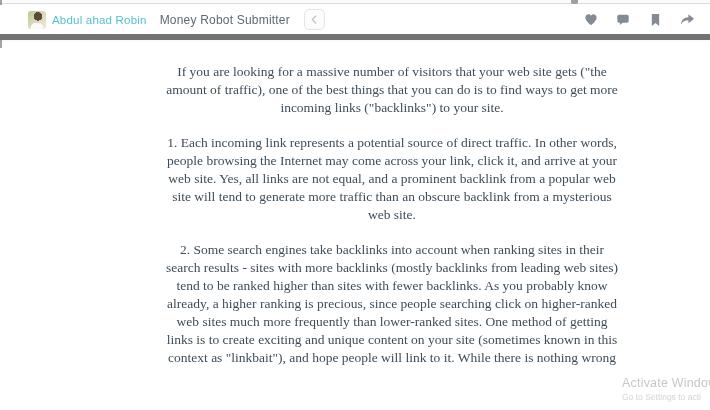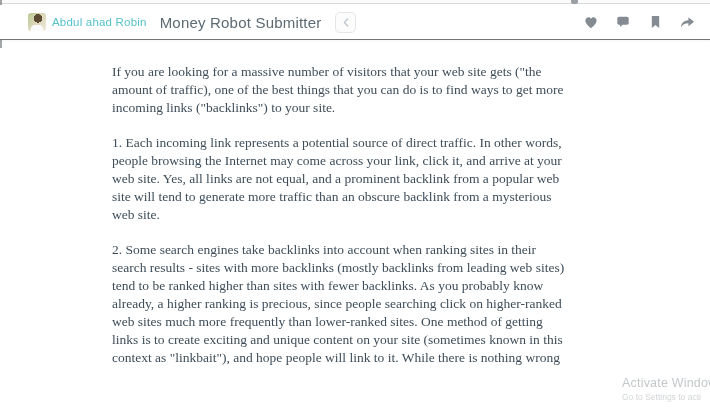--- a/index.html
+++ b/index.html
@@ -32,21 +32,21 @@
     position: absolute; left: 0; top: 0;
     width: 2px; height: 48px;
     background: #585c60;
     opacity: .55;
   }
   
   .topbar {
     position: absolute; top: 5px; left: 0; right: 0;
     height: 35px;
     background: #ffffff;
-    border-bottom: 1px solid #737373;
+    border-bottom: 6px solid #737373;
     box-shadow: 0 1px 2px rgba(40,50,60,.05);
     display: flex; align-items: center;
     padding: 0 16px 0 28px;
   }
   .author-group { display: flex; align-items: center; }
   .avatar {
     width: 18px; height: 18px;
     border-radius: 3px;
     background:
       radial-gradient(circle at 55% 30%, #5d4a33 0 26%, rgba(0,0,0,0) 27%),
@@ -58,21 +58,21 @@
   .author-name {
     margin-left: 6px;
     color: #54c2cc;
     font-size: 11.5px;
     letter-spacing: .2px;
     cursor: pointer;
   }
   .article-title {
     margin-left: 13px;
     color: #5c6a74;
-    font-size: 15px;
+    font-size: 12px;
     letter-spacing: .2px;
   }
   .back-button {
     margin-left: 14px;
     width: 21px; height: 21px;
     border: 1px solid #e3e6e9;
     border-radius: 5px;
     background: #fcfcfd;
     display: flex; align-items: center; justify-content: center;
     cursor: pointer; padding: 0;
@@ -93,21 +93,21 @@
   
   .article {
     position: absolute; top: 41px; left: 112px;
     width: 560px;
     padding-top: 22px;
     font-family: "Liberation Serif", "DejaVu Serif", serif;
     font-size: 13.5px;
     line-height: 18px;
     color: #3e4d59;
   }
-  .article p { white-space: pre; margin-bottom: 17px; }
+  .article p { white-space: pre; margin-bottom: 17px; text-align: center; }
   .article p.big-gap { margin-bottom: 17px; }
   .article p:last-child { margin-bottom: 0; }
   
   .watermark {
     position: absolute; left: 622px; top: 376px;
     white-space: nowrap;
     pointer-events: none;
     text-shadow: 0 0 1px rgba(255,255,255,.6);
   }
   .watermark-line1 { font-size: 12.5px; color: #c4c8ca; letter-spacing: .2px; }

